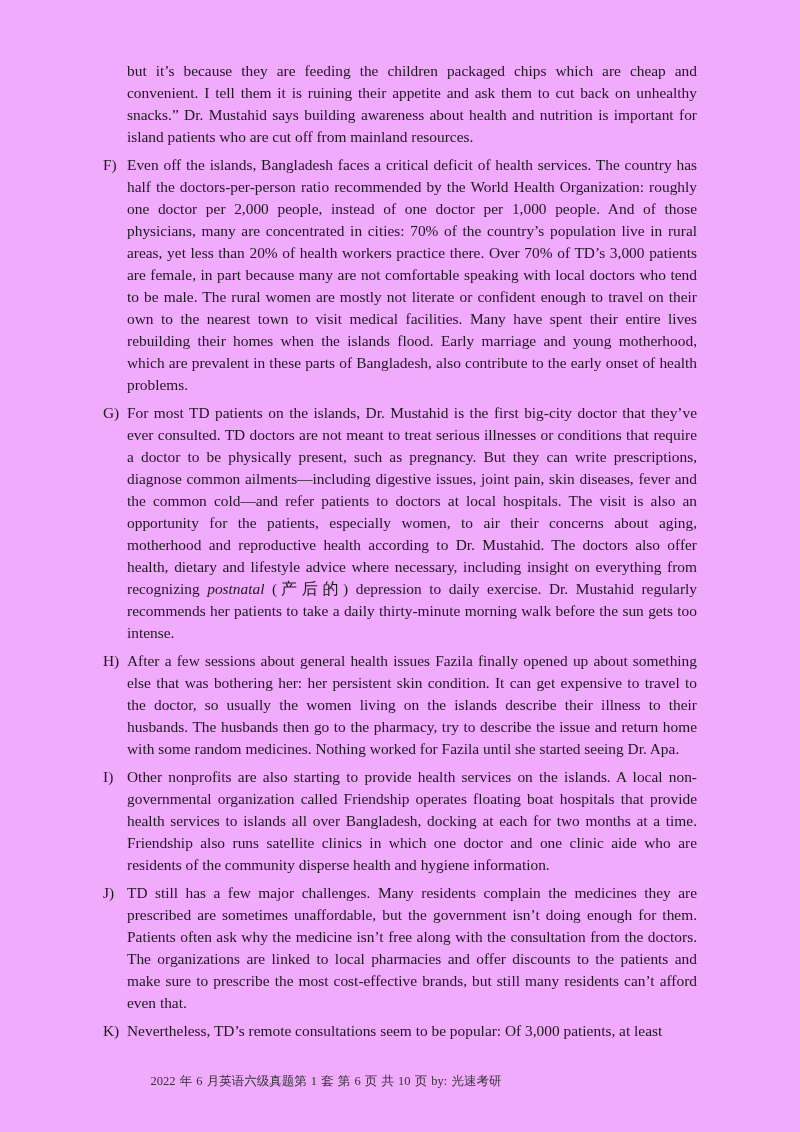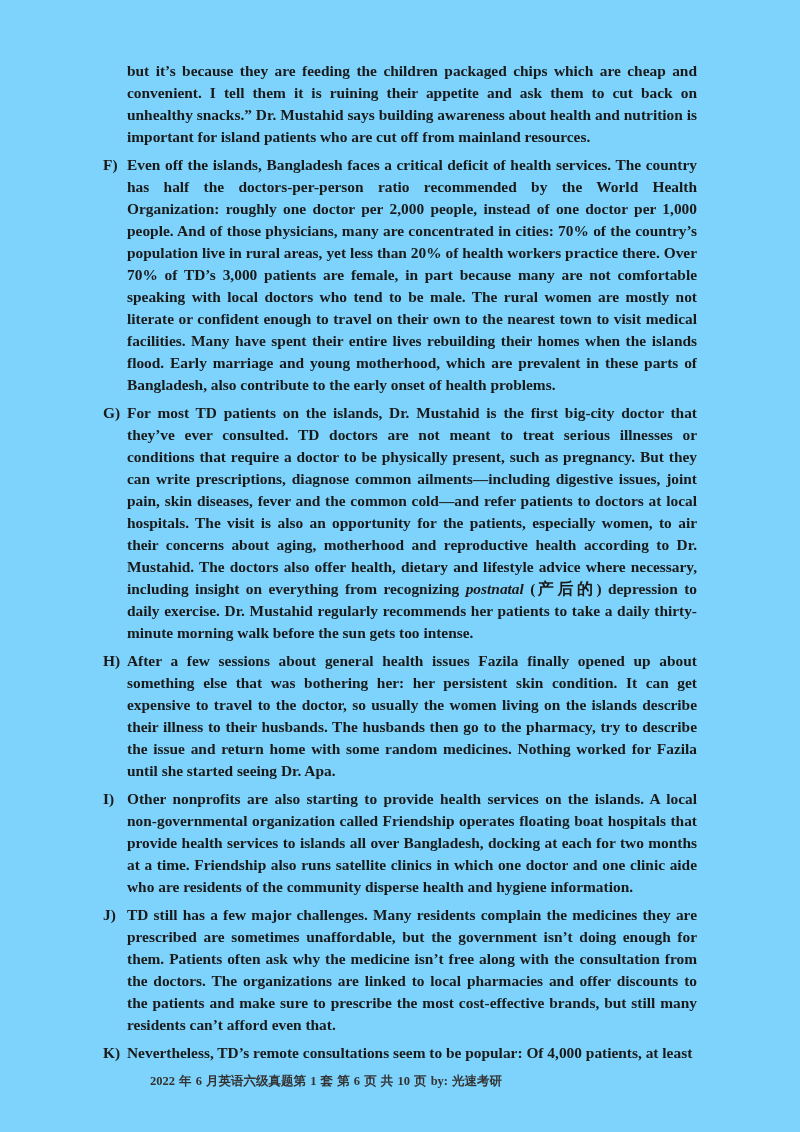--- a/index.html
+++ b/index.html
@@ -14,22 +14,21 @@
       overflow: hidden;
       font-family: "Liberation Serif", "DejaVu Serif", serif;
       color: #1a1a1a;
     }
     .page {
       position: absolute;
       left: 0;
       top: 0;
       width: 800px;
       height: 1132px;
-      background: #7dd3fc;
-      font-weight: bold;
+      background: #f0abfc;
     }
     .content {
       position: absolute;
       left: 103px;
       top: 60px;
       width: 594px;
     }
     .para {
       position: relative;
       padding-left: 24px;
@@ -102,19 +101,19 @@
       <span class="body-text">Other nonprofits are also starting to provide health services on the islands. A local non-governmental organization called Friendship operates floating boat hospitals that provide health services to islands all over Bangladesh, docking at each for two months at a time. Friendship also runs satellite clinics in which one doctor and one clinic aide who are residents of the community disperse health and hygiene information.</span>
     </p>
 
     <p class="para">
       <span class="label">J)</span>
       <span class="body-text">TD still has a few major challenges. Many residents complain the medicines they are prescribed are sometimes unaffordable, but the government isn’t doing enough for them. Patients often ask why the medicine isn’t free along with the consultation from the doctors. The organizations are linked to local pharmacies and offer discounts to the patients and make sure to prescribe the most cost-effective brands, but still many residents can’t afford even that.</span>
     </p>
 
     <p class="para">
       <span class="label">K)</span>
-      <span class="body-text">Nevertheless, TD’s remote consultations seem to be popular: Of 4,000 patients, at least</span>
+      <span class="body-text">Nevertheless, TD’s remote consultations seem to be popular: Of 3,000 patients, at least</span>
     </p>
 
   </div>
 
   <div class="footer">2022 年 6 月英语六级真题第 1 套  第  6  页  共  10  页  by:  光速考研</div>
 </div>
 
 </body></html>

